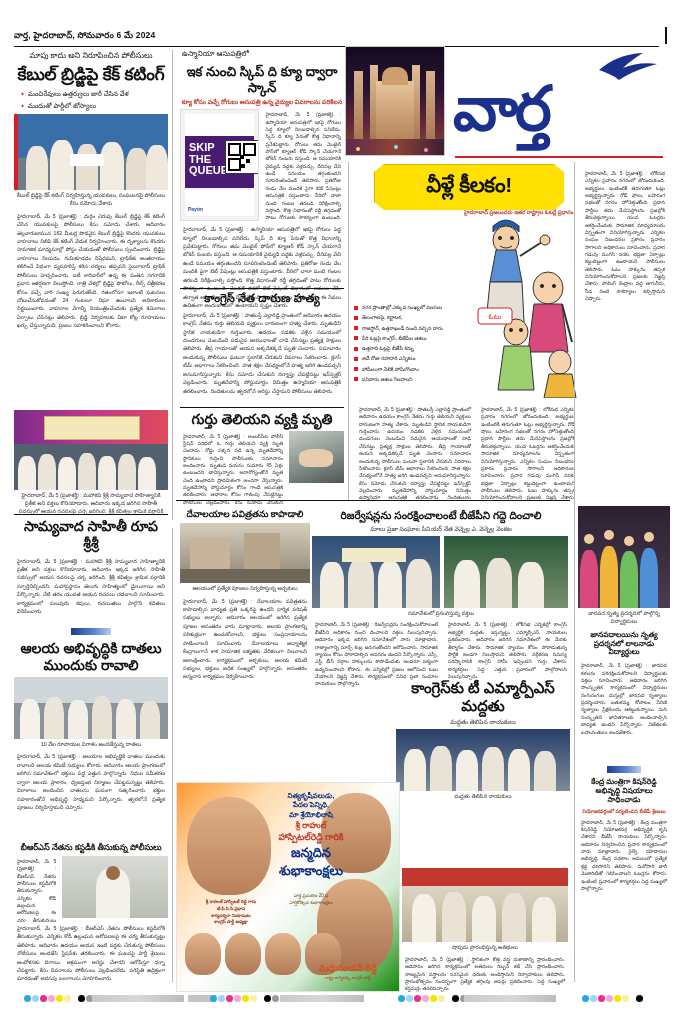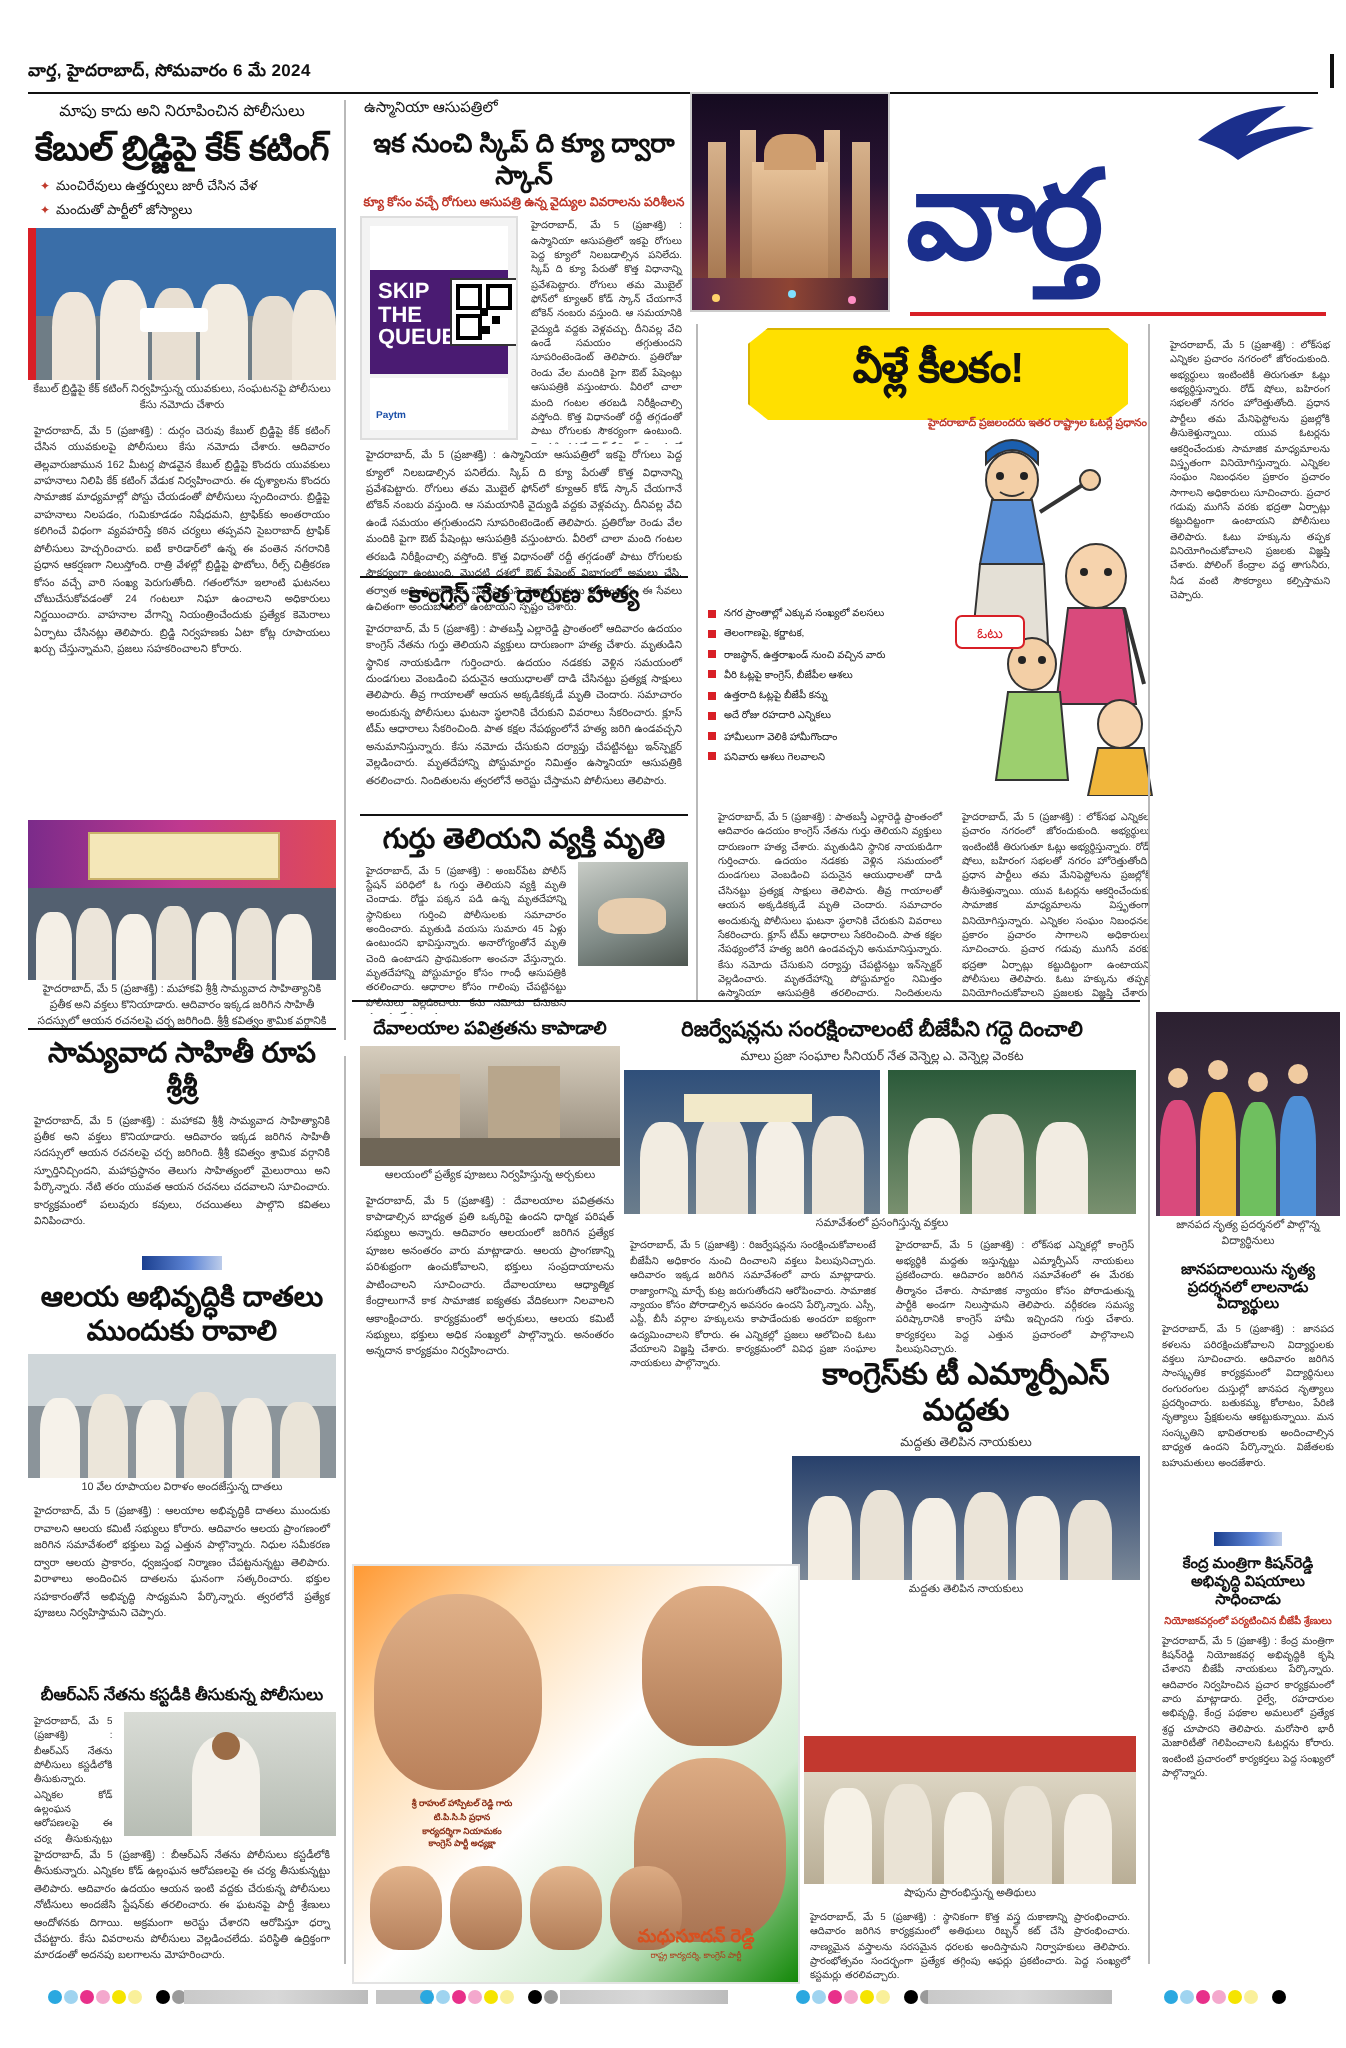--- a/index.html
+++ b/index.html
@@ -418,20 +418,31 @@
   <div class="col-rule" style="left:348px;top:162px;height:338px;"></div>
   <div class="col-rule" style="left:574px;top:162px;height:820px;"></div>
   <div class="col-rule" style="left:172px;top:528px;height:454px;"></div>
   <div class="hrule" style="position:absolute;left:176px;top:500px;width:394px;"></div>
 
   <div id="bigAd">
     <div class="ad-face" style="left:10px;top:14px;width:84px;height:98px;border-radius:48% 48% 42% 42%;background:linear-gradient(#e0b189,#b9805a);"></div>
     <div class="ad-face" style="right:8px;top:10px;width:70px;height:80px;border-radius:46% 46% 40% 40%;background:linear-gradient(#dfae86,#b07b56);"></div>
     <div class="ad-face" style="right:6px;top:96px;width:76px;height:92px;border-radius:46% 46% 40% 40%;background:linear-gradient(#ddac84,#a87352);"></div>
 
+    <div style="position:absolute;left:92px;top:8px;width:84px;text-align:center;">
+      <div class="ad-line" style="font-size:7px;line-height:1.35;">నిత్యకృషీవలుడు,</div>
+      <div class="ad-line" style="font-size:7px;line-height:1.35;">పేదల పెన్నిధి,</div>
+      <div class="ad-line" style="font-size:7px;line-height:1.35;">మా శ్రేయోభిలాషి</div>
+      <div class="ad-line" style="font-size:8px;color:#c0392b;margin-top:2px;">శ్రీ రాహుల్</div>
+      <div class="ad-line" style="font-size:9px;color:#c0392b;line-height:1.2;">హాస్పిటల్‌రెడ్డి గారికి</div>
+      <div class="ad-line" style="font-size:13px;color:#0b2f86;margin-top:2px;">జన్మదిన</div>
+      <div class="ad-line" style="font-size:13px;color:#0b2f86;">శుభాకాంక్షలు</div>
+      <div style="font-size:4.6px;color:#6b3a12;margin-top:12px;line-height:1.5;white-space:pre-line;">వార్త ప్రచురణ 20 వ
+వార్షికోత్సవ శుభాకాంక్షలు</div>
+    </div>
 
     <div style="position:absolute;left:8px;top:116px;width:92px;font-size:4.4px;color:#8a2b12;text-align:center;line-height:1.55;white-space:pre-line;font-weight:bold;">శ్రీ రాహుల్ హాస్పిటల్ రెడ్డి గారు
 టి.పి.సి.సి ప్రధాన
 కార్యదర్శిగా నియామకం
 కాంగ్రెస్ పార్టీ అధ్యక్షా</div>
 
     <div class="ad-face" style="left:8px;bottom:16px;width:36px;height:42px;border-radius:46% 46% 40% 40%;background:linear-gradient(#e2b38b,#b5805c);"></div>
     <div class="ad-face" style="left:48px;bottom:16px;width:36px;height:42px;border-radius:46% 46% 40% 40%;background:linear-gradient(#dfae86,#ac7753);"></div>
     <div class="ad-face" style="left:88px;bottom:16px;width:36px;height:42px;border-radius:46% 46% 40% 40%;background:linear-gradient(#e3b58d,#b07b56);"></div>
     <div class="ad-face" style="left:128px;bottom:16px;width:36px;height:42px;border-radius:46% 46% 40% 40%;background:linear-gradient(#dcab83,#a97452);"></div>

